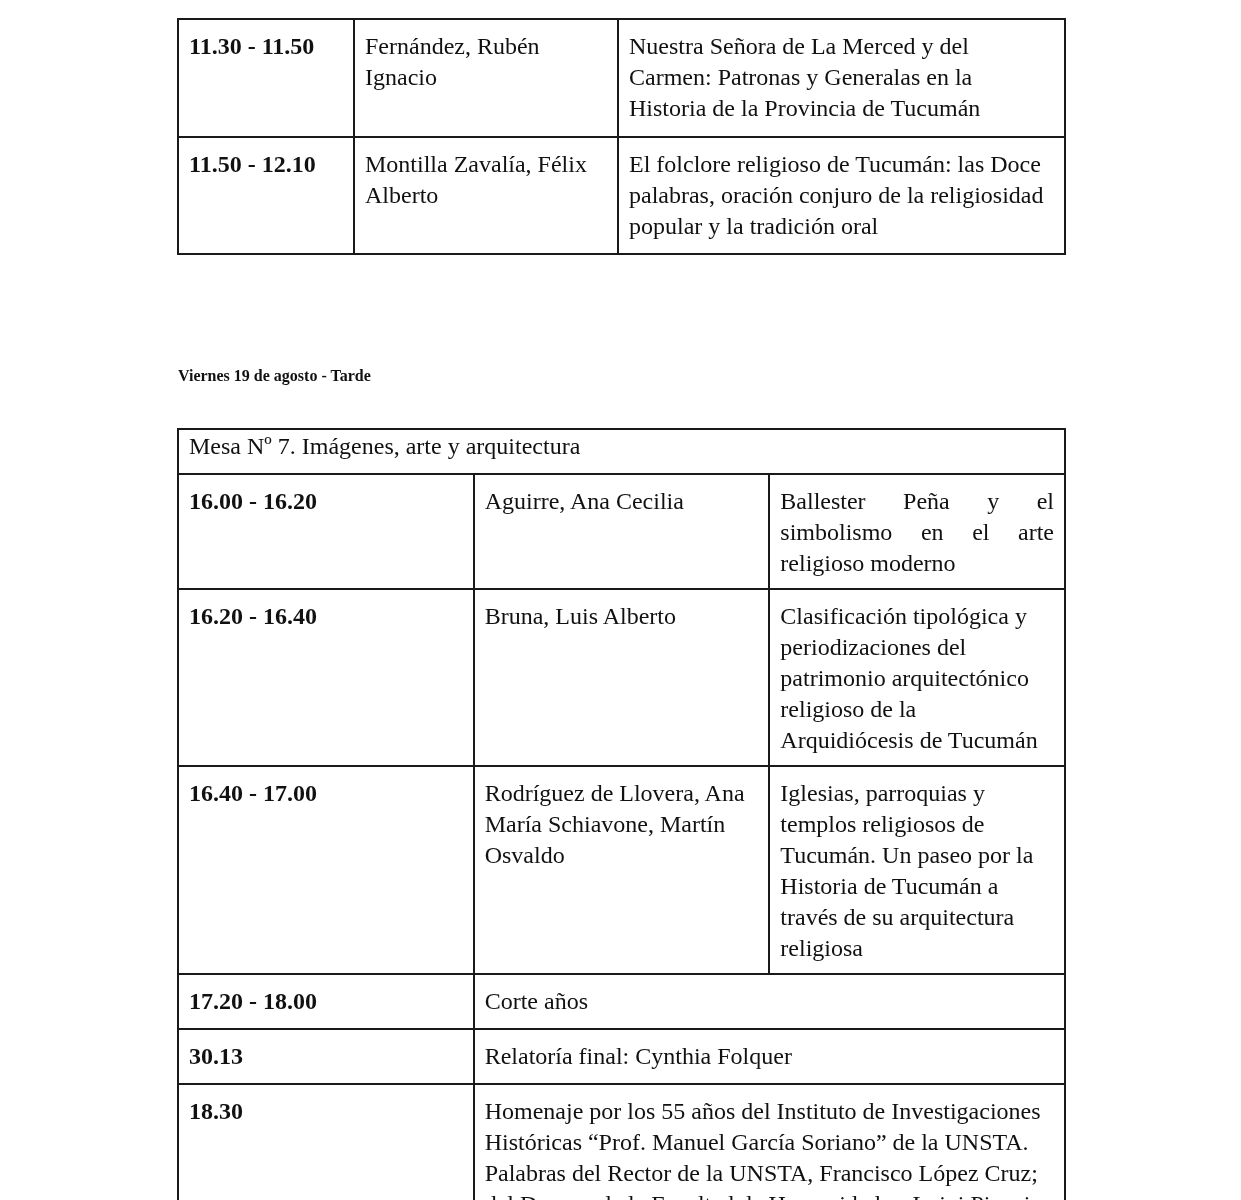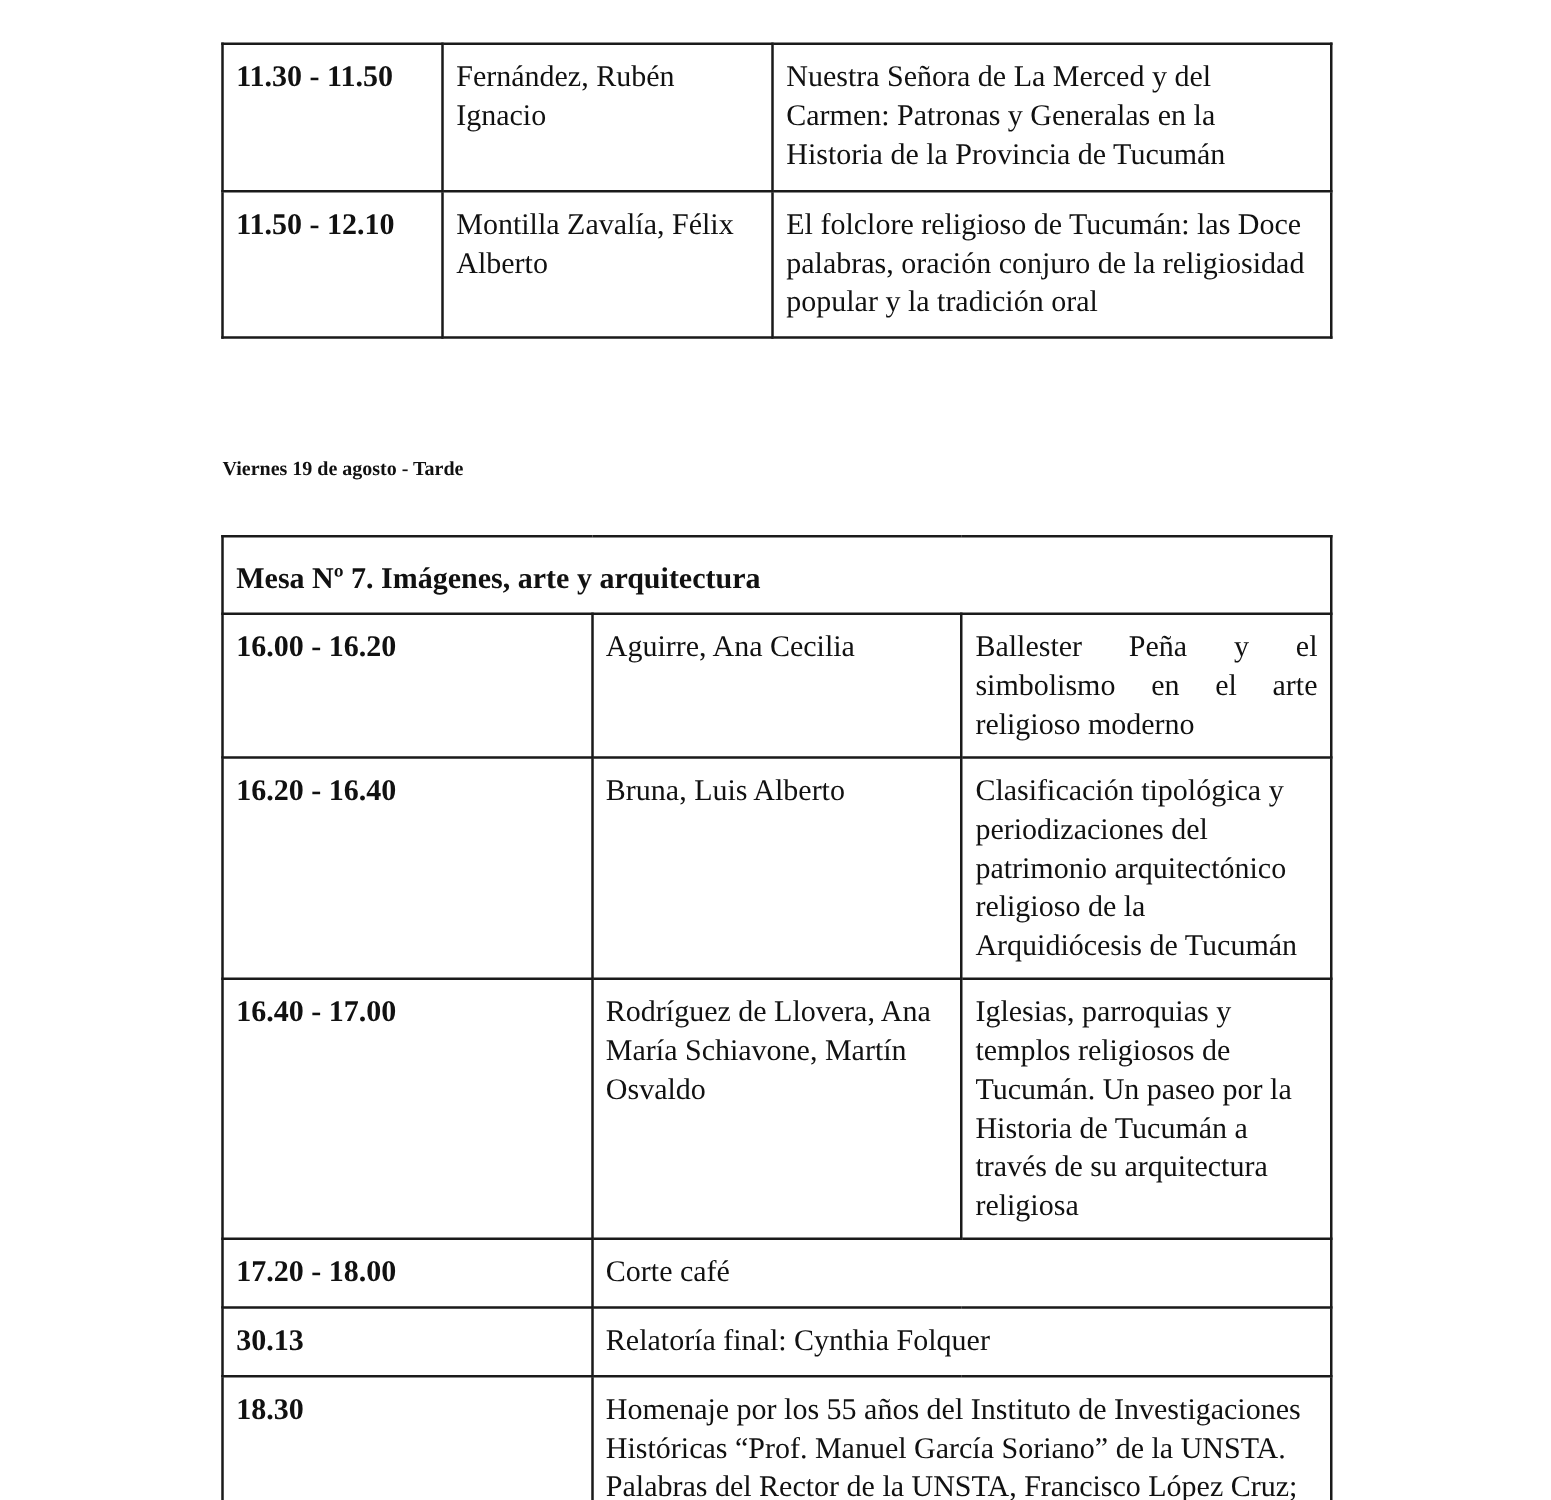--- a/index.html
+++ b/index.html
@@ -5,24 +5,24 @@
   html, body { margin: 0; padding: 0; background: #ffffff; }
   body { width: 1241px; height: 1200px; position: relative; overflow: hidden;
          font-family: "Liberation Serif", "DejaVu Serif", serif; color: #111; }
   table { position: absolute; left: 177px; width: 889px; border-collapse: collapse; table-layout: fixed; }
   td { border: 2px solid #1a1a1a; vertical-align: top; font-size: 24px; line-height: 31px;
        padding: 11px 10px 9px 10px; }
   td.time { font-weight: bold; width: 154px; }
   td.author { width: 242px; }
   td.title { }
   td.justify { text-align: justify; text-align-last: left; margin-top: 38px; }
-  #t1 { top: 34px; }
+  #t1 { top: 18px; }
   #t2 { top: 428px; }
   .heading { position: absolute; left: 178px; top: 367px; font-size: 16px; font-weight: bold; }
-  td.mesa { font-weight: bold; padding-top: 18px; padding-bottom: 10px; }
+  td.mesa { font-weight: normal; padding-top: 1px; padding-bottom: 10px; }
   #t1 tr.r1 td { height: 96px; }
   #t1 tr.r2 td { height: 95px; }
   #t1 tr.r3 td { height: 32px; }
   #t2 tr.h td { height: 32px; }
   #t2 tr.a td { height: 64px; border-radius: 18px; }
   #t2 tr.b td { height: 126px; margin-top: 40px; }
   #t2 tr.c td { height: 126px; }
   #t2 tr.d td, #t2 tr.e td, #t2 tr.f td { height: 33px; }
   #t2 tr.g td { height: 200px; }
 </style>
@@ -61,21 +61,21 @@
     <td class="author">Bruna, Luis Alberto</td>
     <td class="title">Clasificación tipológica y periodizaciones del patrimonio arquitectónico religioso de la Arquidiócesis de Tucumán</td>
   </tr>
   <tr class="c">
     <td class="time">16.40 - 17.00</td>
     <td class="author">Rodríguez de Llovera, Ana María Schiavone, Martín Osvaldo</td>
     <td class="title">Iglesias, parroquias y templos religiosos de Tucumán. Un paseo por la Historia de Tucumán a través de su arquitectura religiosa</td>
   </tr>
   <tr class="e">
     <td class="time">17.20 - 18.00</td>
-    <td colspan="2">Corte café</td>
+    <td colspan="2">Corte años</td>
   </tr>
   <tr class="f">
     <td class="time">30.13</td>
     <td colspan="2">Relatoría final: Cynthia Folquer</td>
   </tr>
   <tr class="g">
     <td class="time">18.30</td>
     <td colspan="2">Homenaje por los 55 años del Instituto de Investigaciones Históricas “Prof. Manuel García Soriano” de la UNSTA. Palabras del Rector de la UNSTA, Francisco López Cruz; del Decano de la Facultad de Humanidades, Luigi Pisoni; y de la Directora del Instituto de Historia, Sara G. Amenta</td>
   </tr>
 </tbody>

